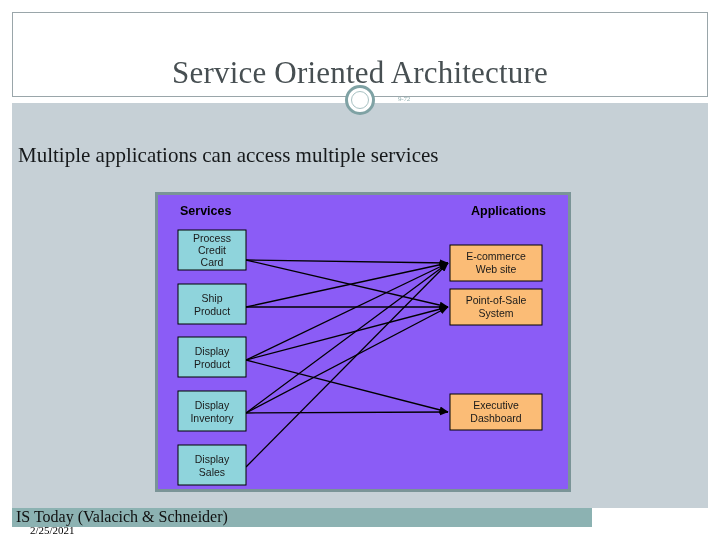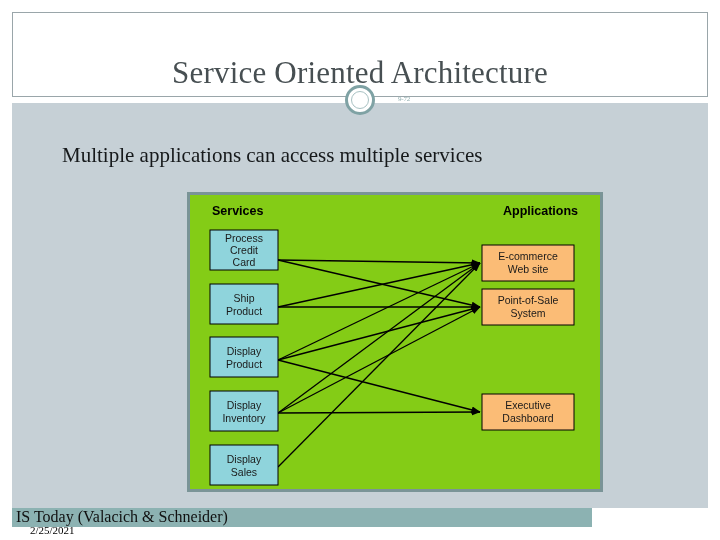--- a/index.html
+++ b/index.html
@@ -94,34 +94,32 @@
 
   #bullet-text {
     position: absolute;
     left: 18px;
     top: 142px;
     font-family: "Liberation Serif", serif;
     font-size: 21px;
     line-height: 26px;
     color: #16191b;
     white-space: nowrap;
-    margin-left: 44px;
   }
 
   
   #diagram {
     position: absolute;
     left: 155px;
     top: 192px;
     width: 416px;
     height: 300px;
-    background: #84cc16;
+    background: #8b5cf6;
     border: 3px solid #7a9497;
     box-sizing: border-box;
-    margin-left: 32px;
   }
   #diagram-svg {
     position: absolute;
     left: 0;
     top: 0;
     width: 410px;
     height: 294px;
     display: block;
   }
   .diag-head {

